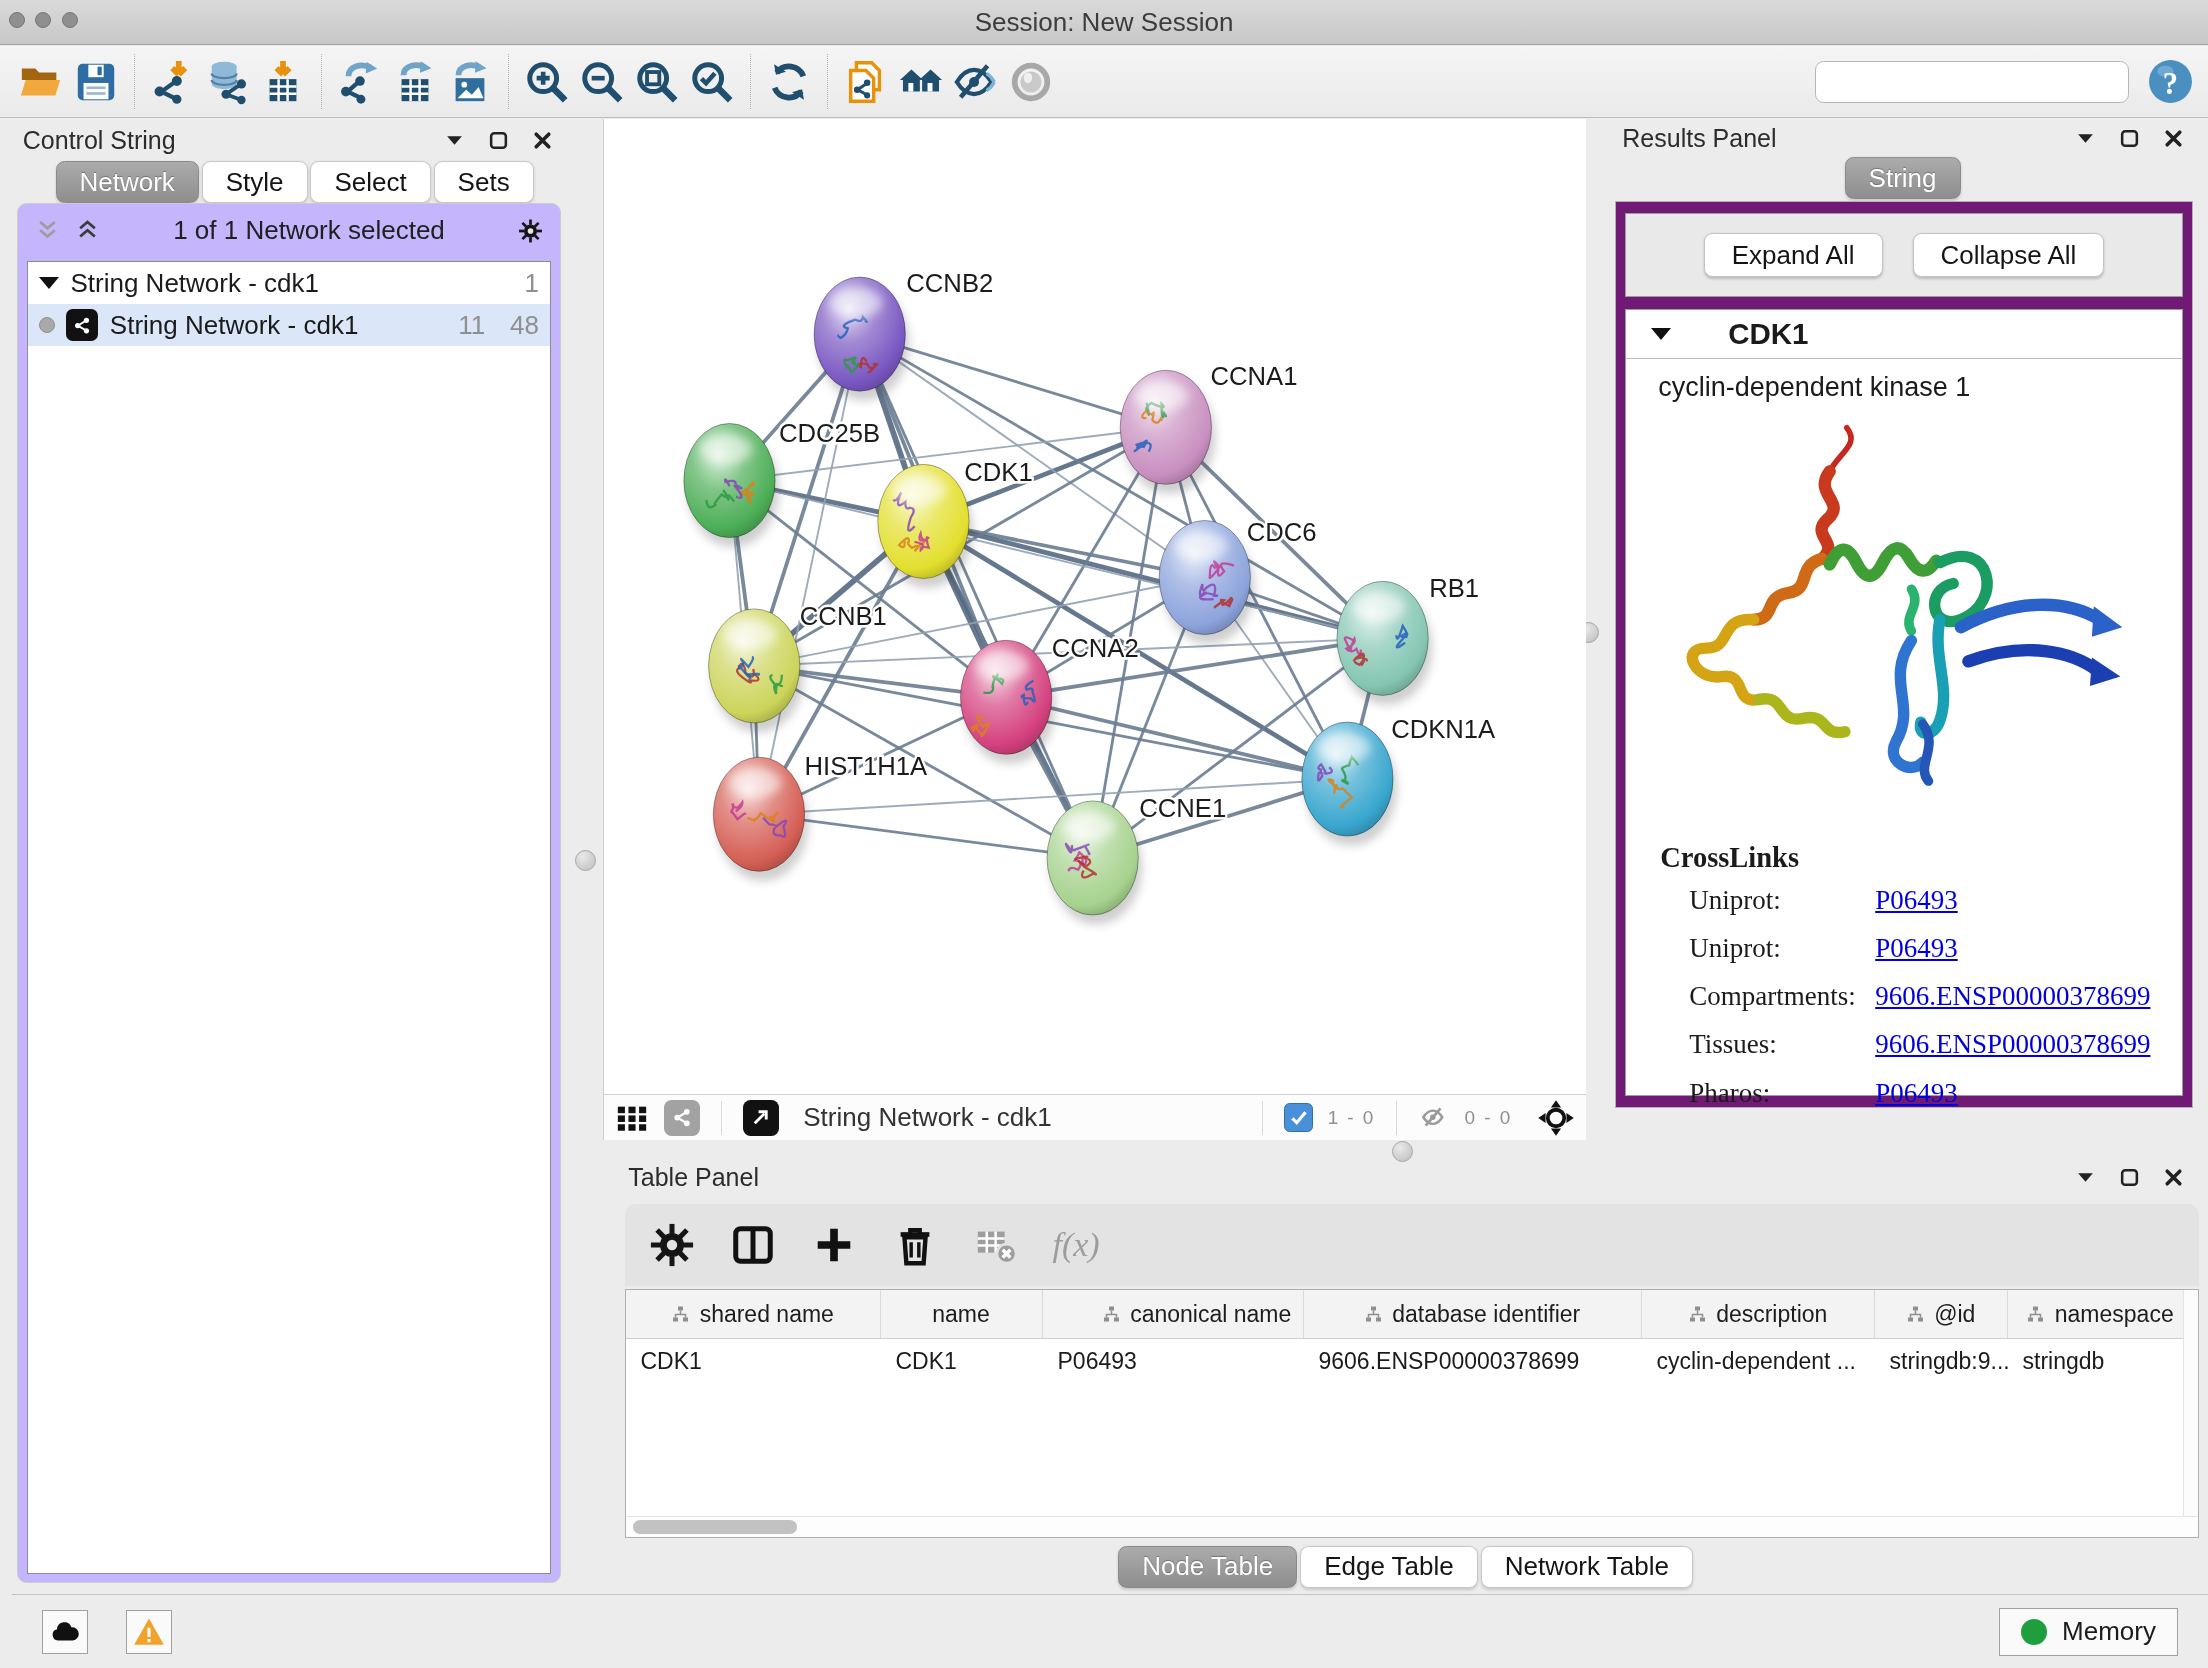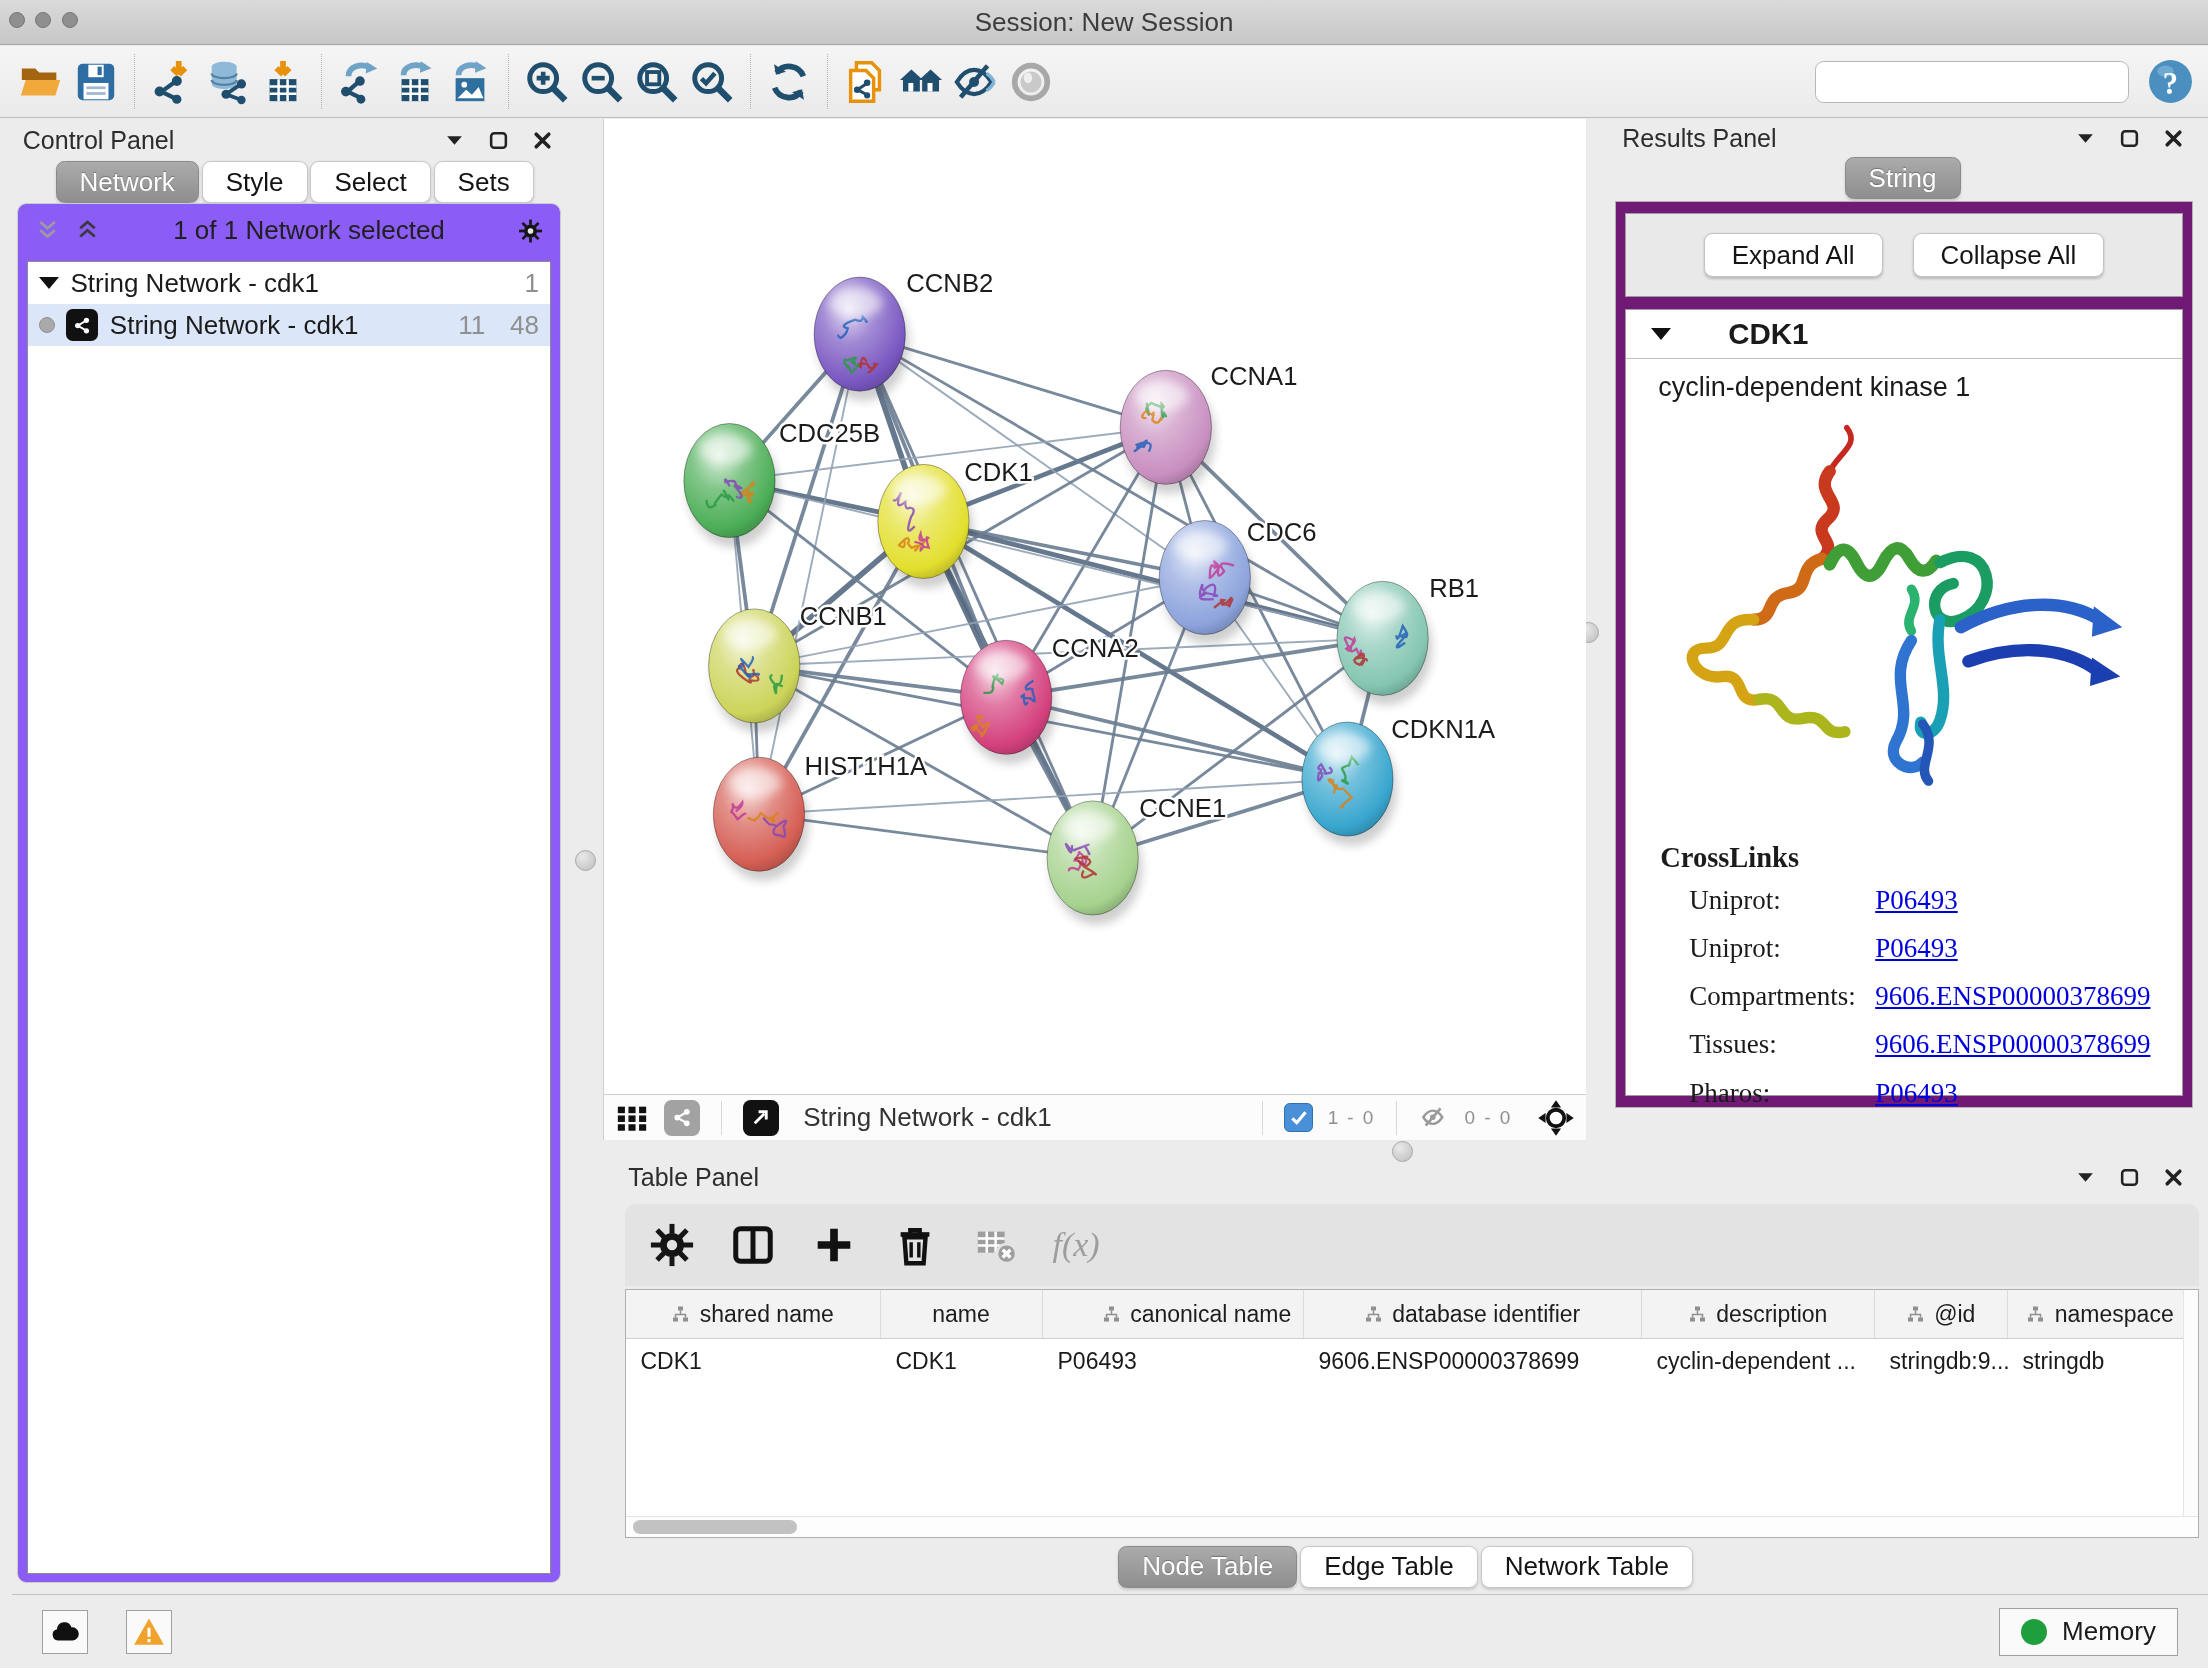--- a/index.html
+++ b/index.html
@@ -27,21 +27,21 @@
   .phead{position:absolute;left:0;top:0;right:0;height:38px;display:flex;align-items:center;padding:0 13.3px;gap:17px}
   .ptitle{font-size:25px;color:#2c2c2c}
   .picons{margin-left:auto;display:flex;align-items:center;gap:19px}
   .pico{width:25px;height:25px;display:flex;align-items:center;justify-content:center;border:0;background:transparent;padding:0}
   .tab{height:42px;padding:0 23px;background:#fff;border:1px solid #c7c7c7;border-radius:8.6px;display:flex;align-items:center;
        font-size:26px;color:#141414;box-shadow:0 1.9px 2.9px rgba(0,0,0,.15);margin-right:2.9px}
   .tab.sel{background:linear-gradient(#ababab,#8e8e8e);color:#fff;border-color:#8a8a8a;text-shadow:0 -1px 1px rgba(0,0,0,.3)}
   
   .cp{position:absolute;left:9.5px;top:121px;width:559px;height:1466px}
   .cp-tabs{position:absolute;left:46px;top:40px;display:flex}
-  .cp-inner{position:absolute;left:7.6px;right:7.6px;top:82px;bottom:3.8px;background:#8b5cf6;
+  .cp-inner{position:absolute;left:7.6px;right:7.6px;top:82px;bottom:3.8px;background:#c4b5fd;
             border:1px solid #cccccc;border-radius:9.5px}
   .cp-tb{height:53px;display:flex;align-items:center;padding:0 17px;gap:15px}
   .cp-status{flex:1;text-align:center;font-size:26px;color:#202020}
   .tree{position:absolute;left:8.6px;right:8.6px;top:57px;bottom:8.6px;background:#fff;border:1.9px solid #8c8c8c;overflow:hidden}
   .trow{height:42px;display:flex;align-items:center;padding:0 11.4px;font-size:26px;gap:11.4px}
   .trow .cnt{color:#8f8f8f;margin-left:13.3px}
   .trow.sel{background:#dbe7f9}
   .tri{width:0;height:0;border-left:10.5px solid transparent;border-right:10.5px solid transparent;border-top:12.4px solid #111}
   .graydot{width:16px;height:16px;border-radius:50%;background:#a9a9a9;border:1px solid #8f8f8f}
   .sharebadge{width:32px;height:32px;border-radius:6.7px;background:#111;display:flex;align-items:center;justify-content:center}
@@ -268,21 +268,21 @@
     </div>
     <button class="helpbtn"><svg viewBox="0 0 24 24" width="49" height="49">
       <circle cx="12" cy="12" r="10.5" fill="#4a8fc0"></circle>
           <ellipse cx="9.5" cy="7" rx="4" ry="2.8" fill="#7db4da" opacity=".7"></ellipse>
       <text x="12" y="18" font-size="15" font-weight="bold" fill="#fff" text-anchor="middle" font-family="Liberation Serif,serif">?</text>
         </svg></button>
   </div>
 
   <div class="cp">
     <div class="phead">
-      <span class="ptitle">Control Panel</span>
+      <span class="ptitle">Control String</span>
       <span class="picons">
         <button class="pico">
             <svg width="21" height="21" viewBox="0 0 20 20">
               <path d="M3 6l7 8 7-8z" fill="#222"></path>
             </svg>
           </button>
         <button class="pico">
             <svg width="21" height="21" viewBox="0 0 20 20">
               <rect x="3" y="3" width="14" height="14" rx="3" fill="none" stroke="#222" stroke-width="2.4"></rect>
             </svg>

